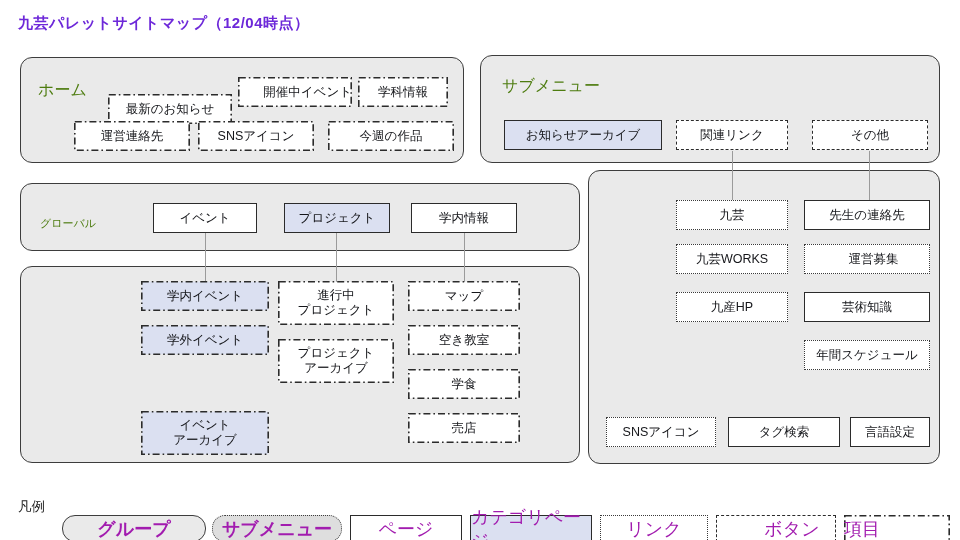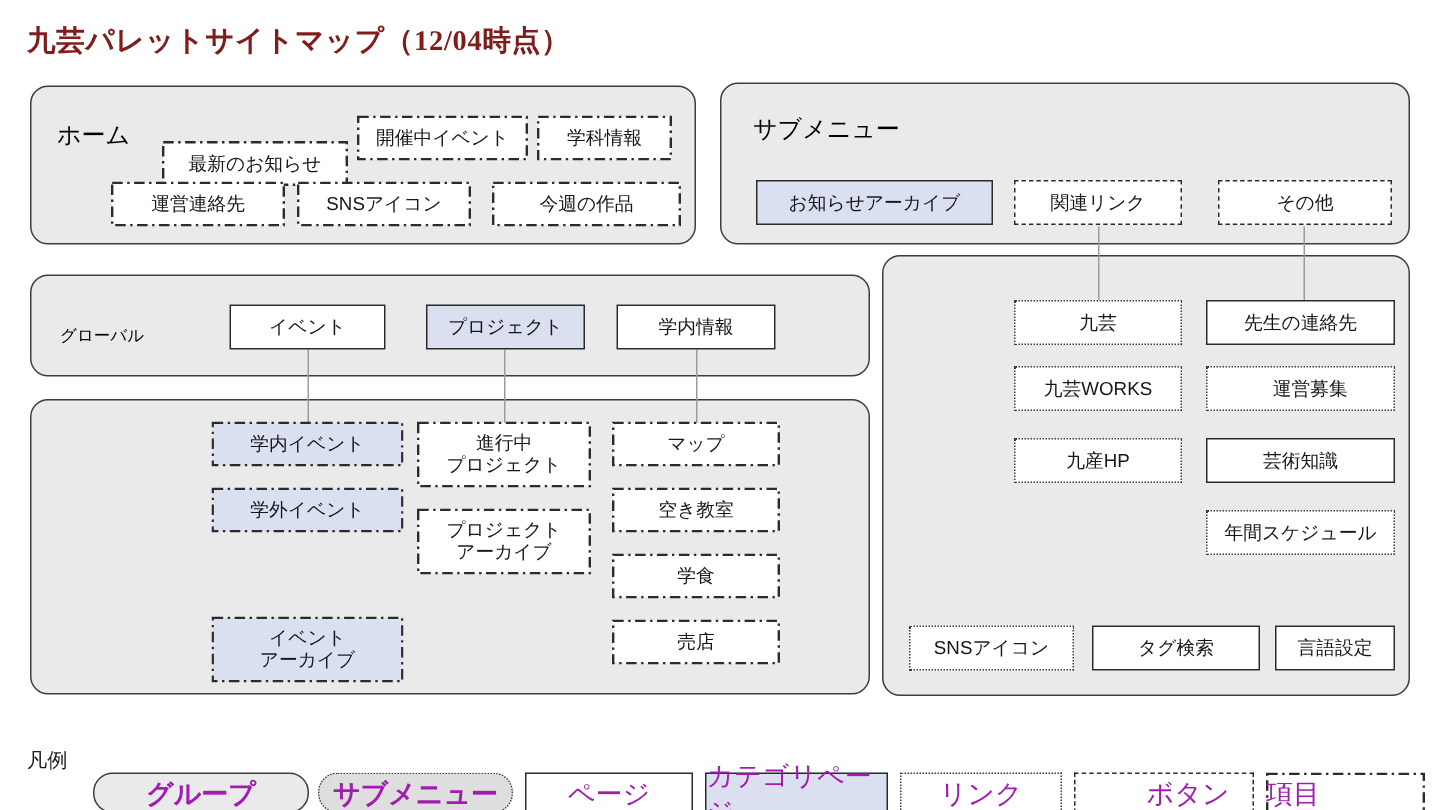--- a/index.html
+++ b/index.html
@@ -9,35 +9,35 @@
     font-family:"Liberation Sans","DejaVu Sans",sans-serif;
     color:#1a1a1a;
     overflow:hidden;
     position:relative;
   }
   .canvas{position:relative;width:960px;height:540px;}
 
   
   .title{
     position:absolute;left:18px;top:14px;
-    font-size:19px;font-weight:bold;letter-spacing:.5px;
-    color:#7f1d1d;white-space:nowrap;font-family:Liberation Serif, serif;
+    font-size:15px;font-weight:bold;letter-spacing:.5px;
+    color:#6d28d9;white-space:nowrap;
   }
 
   
   .group{
     position:absolute;
     background:#eaeaea;
     border:1.4px solid #3d3d3d;
     border-radius:12px;
     box-sizing:border-box;
   }
   .group-label{
     position:absolute;
-    font-size:15px;color:#000000;white-space:nowrap;
+    font-size:15px;color:#4d7c0f;white-space:nowrap;
   }
 
   
   .node{
     position:absolute;
     box-sizing:border-box;
     display:flex;align-items:center;justify-content:center;
     text-align:center;
     font-size:12.5px;
     line-height:1.18;
@@ -125,21 +125,21 @@
   <div class="conn" style="left:464px;top:232px;height:50px;"></div>
   <div class="conn" style="left:732px;top:151px;height:50px;"></div>
   <div class="conn" style="left:869px;top:151px;height:50px;"></div>
 
   <div class="node n-item fill-white" style="left:108px;top:77px;width:124px;height:30px;margin-top:17px;">
     <svg class="dashdot" viewBox="0 0 124 30" preserveAspectRatio="none">
         <rect x="0.8" y="0.8" width="122.4" height="28.4"></rect>
       </svg>
     <span class="lbl">最新のお知らせ</span>
   </div>
-  <div class="node n-item fill-white" style="left:238px;top:77px;width:114px;height:30px;">
+  <div class="node n-item fill-white" style="left:238px;top:77px;width:114px;height:30px;text-align:right;">
     <svg class="dashdot" viewBox="0 0 114 30" preserveAspectRatio="none">
         <rect x="0.8" y="0.8" width="112.4" height="28.4"></rect>
       </svg>
     <span class="lbl">開催中イベント</span>
   </div>
   <div class="node n-item fill-white" style="left:358px;top:77px;width:90px;height:30px;">
     <svg class="dashdot" viewBox="0 0 90 30" preserveAspectRatio="none">
         <rect x="0.8" y="0.8" width="88.4" height="28.4"></rect>
       </svg>
     <span class="lbl">学科情報</span>

